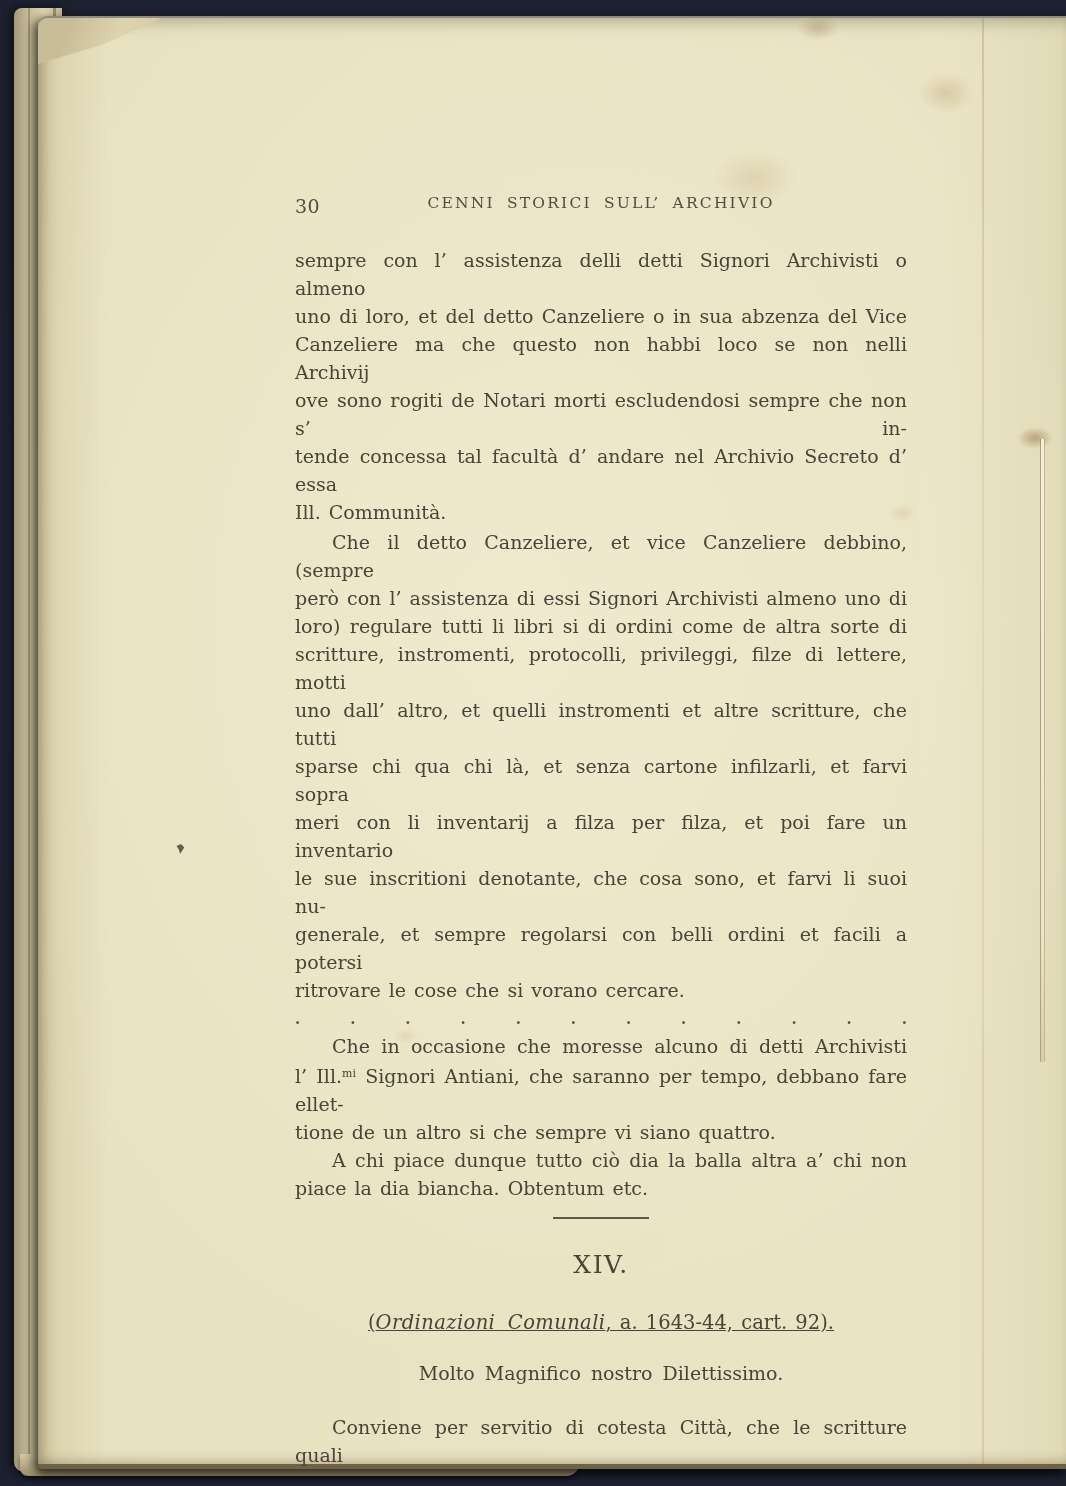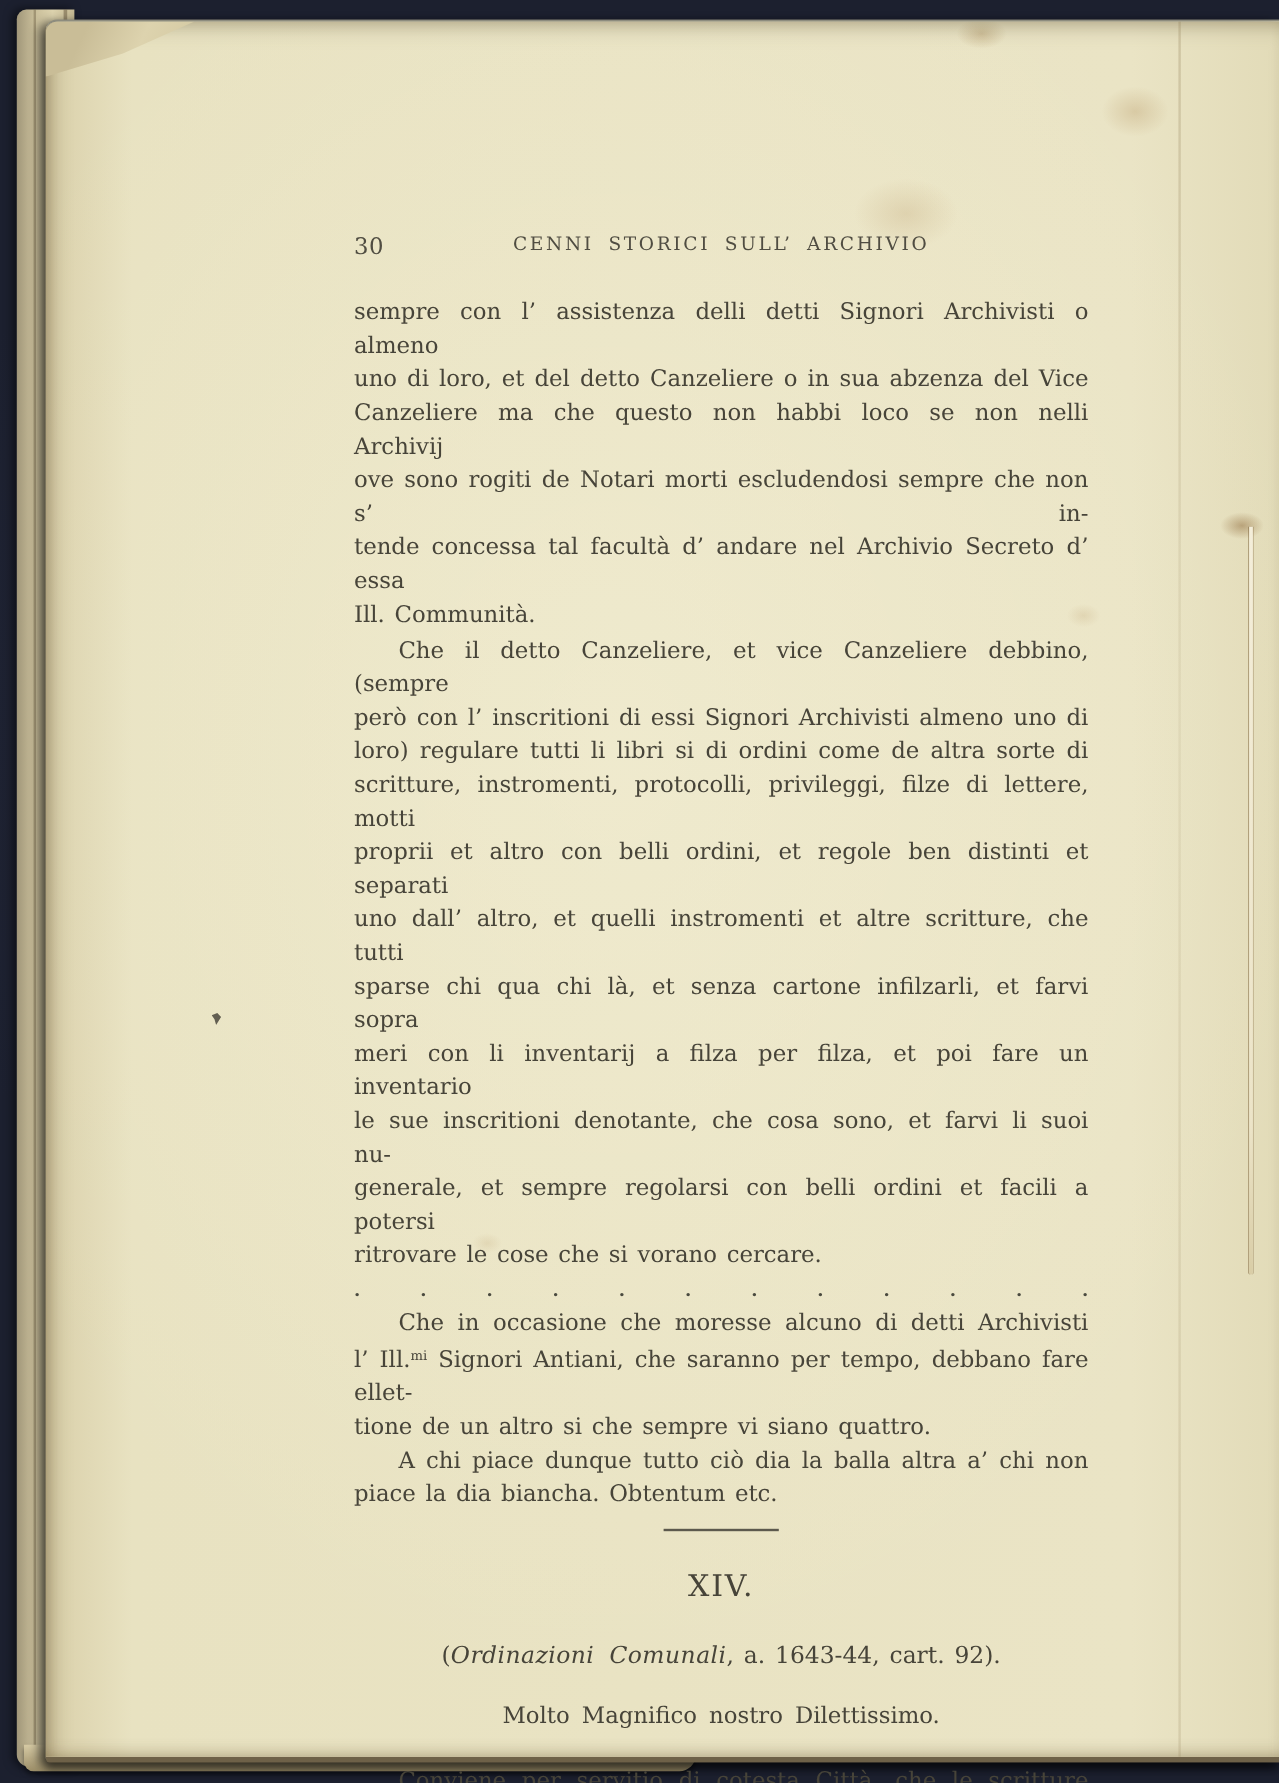--- a/index.html
+++ b/index.html
@@ -89,21 +89,21 @@
   .line.last { text-align-last:auto; }
   .para.ind .line:first-child { text-indent:37px; }
   .p2 { margin-top:2px; }
   .dots {
     height:26px; line-height:26px; font-size:15px; font-weight:700;
     color:#4a4a3f; text-align:justify; text-align-last:justify;
   }
   .d1 { margin-top:2px; }
   .rule { width:96px; border-top:2px solid #5c594d; margin:15px auto 0; }
   .heading { margin-top:32px; text-align:center; font-size:25px; letter-spacing:1.5px; }
-  .citation { margin-top:30px; text-align:center; font-size:19.5px; }
+  .citation { margin-top:30px; text-align:center; font-size:19.5px;text-decoration:underline; }
   .citation .it { font-style:italic; letter-spacing:.4px; word-spacing:6px; }
   .salutation { margin-top:22px; text-align:center; font-size:19px; word-spacing:4px; }
   .p5 { margin-top:26px; }
   sup { font-size:11px; vertical-align:6px; }
 </style>
 </head>
 <body>
 
 <div class="scene">
   <div class="under-pages"></div>
@@ -126,24 +126,23 @@
         <div class="line">sempre con l’ assistenza delli detti Signori Archivisti o almeno</div>
         <div class="line">uno di loro, et del detto Canzeliere o in sua abzenza del Vice</div>
         <div class="line">Canzeliere ma che questo non habbi loco se non nelli Archivij</div>
         <div class="line">ove sono rogiti de Notari morti escludendosi sempre che non s’ in-</div>
         <div class="line">tende concessa tal facultà d’ andare nel Archivio Secreto d’ essa</div>
         <div class="line last">Ill. Communità.</div>
       </div>
 
       <div class="para ind p2">
         <div class="line">Che il detto Canzeliere, et vice Canzeliere debbino, (sempre</div>
-        <div class="line">però con l’ inscritioni di essi Signori Archivisti almeno uno di</div>
+        <div class="line">però con l’ assistenza di essi Signori Archivisti almeno uno di</div>
         <div class="line">loro) regulare tutti li libri si di ordini come de altra sorte di</div>
         <div class="line">scritture, instromenti, protocolli, privileggi, filze di lettere, motti</div>
-        <div class="line">proprii et altro con belli ordini, et regole ben distinti et separati</div>
         <div class="line">uno dall’ altro, et quelli instromenti et altre scritture, che tutti</div>
         <div class="line">sparse chi qua chi là, et senza cartone infilzarli, et farvi sopra</div>
         <div class="line">meri con li inventarij a filza per filza, et poi fare un inventario</div>
         <div class="line">le sue inscritioni denotante, che cosa sono, et farvi li suoi nu-</div>
         <div class="line">generale, et sempre regolarsi con belli ordini et facili a potersi</div>
         <div class="line last">ritrovare le cose che si vorano cercare.</div>
       </div>
 
       <div class="dots d1">. . . . . . . . . . . .</div>
 

